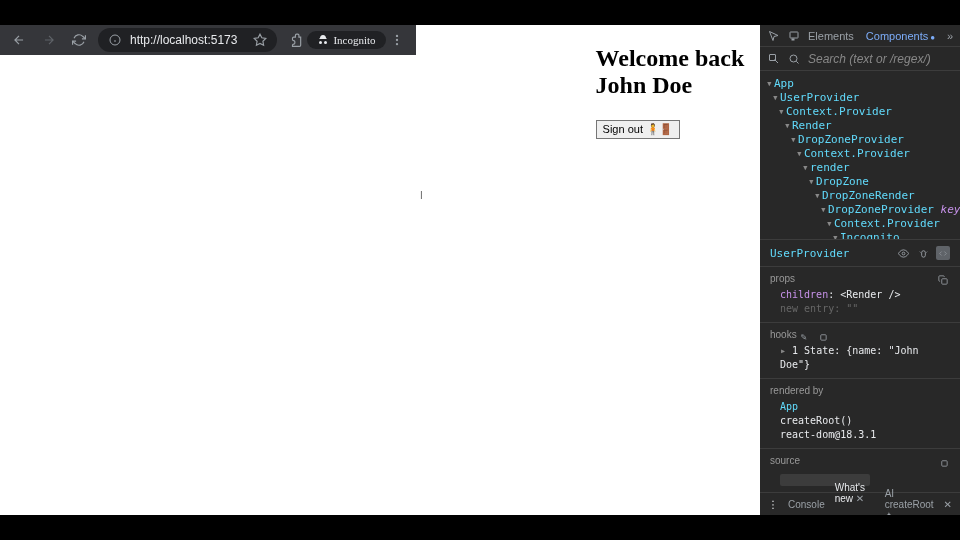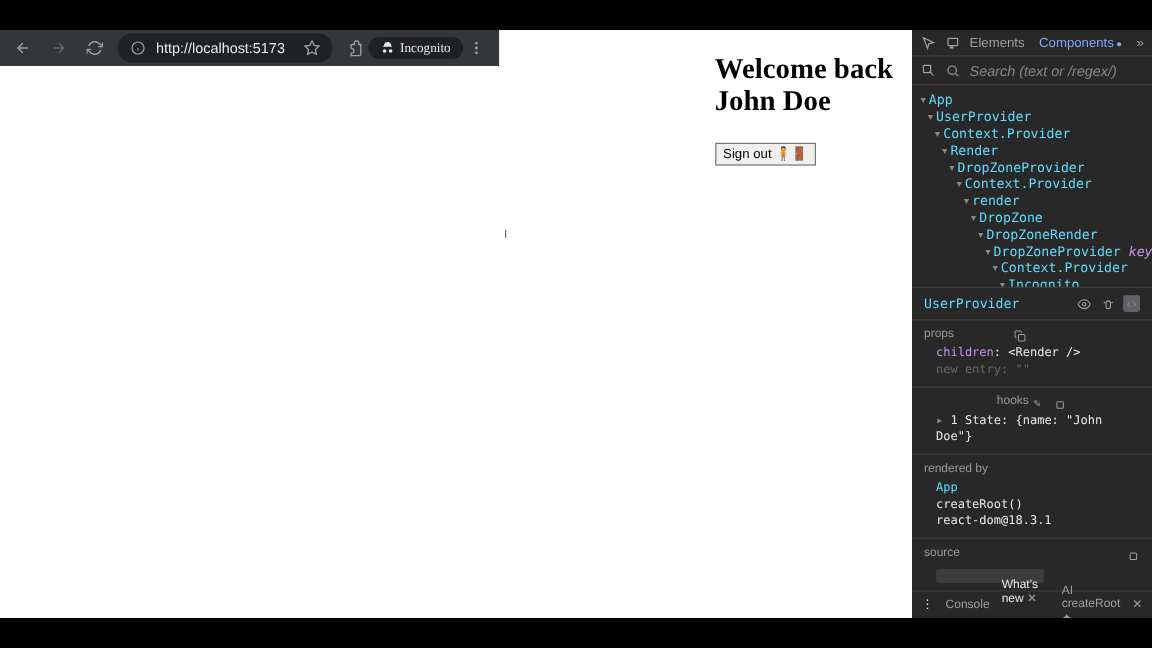--- a/index.html
+++ b/index.html
@@ -419,39 +419,39 @@
           <span class="devtools-icon" style="background:#5f6368;border-radius:2px;padding:1px 3px;">
             <svg width="11" height="11" viewBox="0 0 24 24" fill="none" stroke="currentColor" stroke-width="2">
                 <polyline points="16 18 22 12 16 6"></polyline>
                 <polyline points="8 6 2 12 8 18"></polyline>
               </svg>
           </span>
         </div>
       </div>
 
       <div class="props-section">
-        <div style="display:flex;gap:48px;">
+        <div style="display:flex;justify-content:space-between;gap:48px;">
           <div class="section-title">props</div>
           <span class="devtools-icon">
             <svg width="10" height="10" viewBox="0 0 24 24" fill="none" stroke="currentColor" stroke-width="2">
                 <rect x="9" y="9" width="13" height="13" rx="2"></rect>
                 <path d="M5 15H4a2 2 0 01-2-2V4a2 2 0 012-2h9a2 2 0 012 2v1"></path>
               </svg>
           </span>
         </div>
         <div class="prop-row">
           <span class="prop-key">children</span><span class="prop-val">: </span><span class="prop-val">&lt;Render /&gt;</span>
         </div>
         <div class="prop-row">
           <span class="prop-faded">new entry</span><span class="prop-faded">: </span><span class="prop-faded">""</span>
         </div>
       </div>
 
       <div class="props-section">
-        <div style="display:flex;justify-content:center;">
+        <div style="display:flex;justify-content:flex-start;">
           <div class="section-title">hooks</div>
           <div style="display:flex;gap:4px;">
             <span class="devtools-icon">✎</span>
             <span class="devtools-icon">
               <svg width="10" height="10" viewBox="0 0 24 24" fill="none" stroke="currentColor" stroke-width="2">
                   <rect x="9" y="9" width="13" height="13" rx="2"></rect>
                 </svg>
             </span>
           </div>
         </div>

